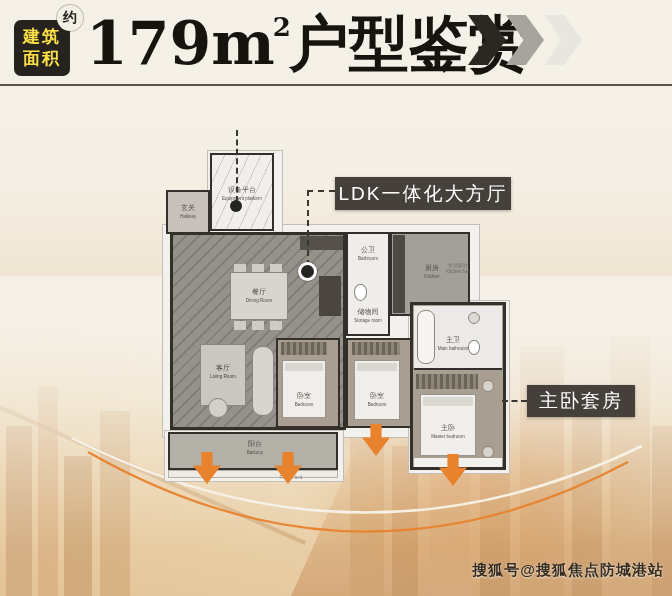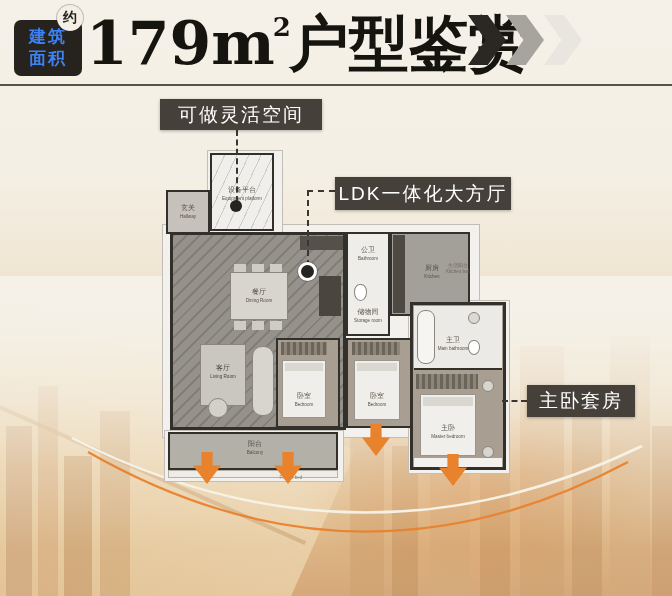--- a/index.html
+++ b/index.html
@@ -12,22 +12,22 @@
   .river{position:absolute;left:-90px;bottom:-70px;width:400px;height:310px;
     background:linear-gradient(180deg,#eed9b4,#e5c697);transform:rotate(24deg);opacity:.8;}
   .bridge{position:absolute;left:-20px;bottom:120px;width:340px;height:4px;background:#c59a67;
     transform:rotate(24deg);opacity:.6;}
   .glow{position:absolute;right:20px;bottom:0;width:360px;height:220px;
     background:radial-gradient(ellipse at center,rgba(216,140,70,.55),rgba(216,140,70,0) 70%);}
   .veil{position:absolute;inset:0;
     background:linear-gradient(180deg,rgba(245,241,232,1) 0%,rgba(245,241,232,.95) 16%,rgba(245,240,229,.72) 38%,rgba(245,238,224,.38) 60%,rgba(245,238,224,.08) 85%);}
   
   .rule{position:absolute;left:0;top:84px;width:672px;height:2px;background:#57524a;}
-  .badge{position:absolute;left:14px;top:20px;width:68px;height:56px;background:#26231f;border-radius:7px;
-    color:#3b82f6;display:flex;flex-direction:column;align-items:center;justify-content:center;
+  .badge{position:absolute;left:14px;top:20px;width:56px;height:56px;background:#26231f;border-radius:7px;
+    color:#fde047;display:flex;flex-direction:column;align-items:center;justify-content:center;
     font-size:17px;font-weight:bold;letter-spacing:2px;line-height:1.3;}
   .badge-sup{position:absolute;left:57px;top:5px;width:26px;height:26px;border-radius:50%;
     background:#f4efe5;color:#26231f;font-size:14px;font-weight:bold;
     display:flex;align-items:center;justify-content:center;box-shadow:0 0 0 1px rgba(38,35,31,.25);}
   .title{position:absolute;left:86px;top:4px;font-family:"DejaVu Serif","Liberation Serif",serif;
     font-weight:bold;font-size:60px;color:#16140f;white-space:nowrap;letter-spacing:0px;}
   .title sup{font-size:26px;vertical-align:28px;margin-left:-2px;margin-right:-2px;}
   .chev{position:absolute;top:15px;width:38px;height:50px;
     clip-path:polygon(0% 0%,52% 0%,100% 50%,52% 100%,0% 100%,46% 50%);}
   
@@ -212,18 +212,18 @@
   <div class="hdash" style="left:307px;top:190px;width:28px;"></div>
   <div class="vdash" style="left:307px;top:190px;height:76px;"></div>
   <div class="dot ring" style="left:298px;top:262px;width:13px;height:13px;"></div>
   <div class="hdash" style="left:502px;top:400px;width:25px;"></div>
 
   <div class="arrow" style="left:193px;top:452px;"></div>
   <div class="arrow" style="left:274px;top:452px;"></div>
   <div class="arrow" style="left:362px;top:424px;"></div>
   <div class="arrow" style="left:439px;top:454px;"></div>
 
-  <div class="callout" style="left:160px;top:99px;width:162px;height:31px;">可做灵活空间</div>
   <div class="callout" style="left:335px;top:177px;width:176px;height:33px;">LDK一体化大方厅</div>
   <div class="callout" style="left:527px;top:385px;width:108px;height:32px;">主卧套房</div>
 
+  <div class="watermark">搜狐号@搜狐焦点防城港站</div>
 
 </div>
 
 </body></html>

